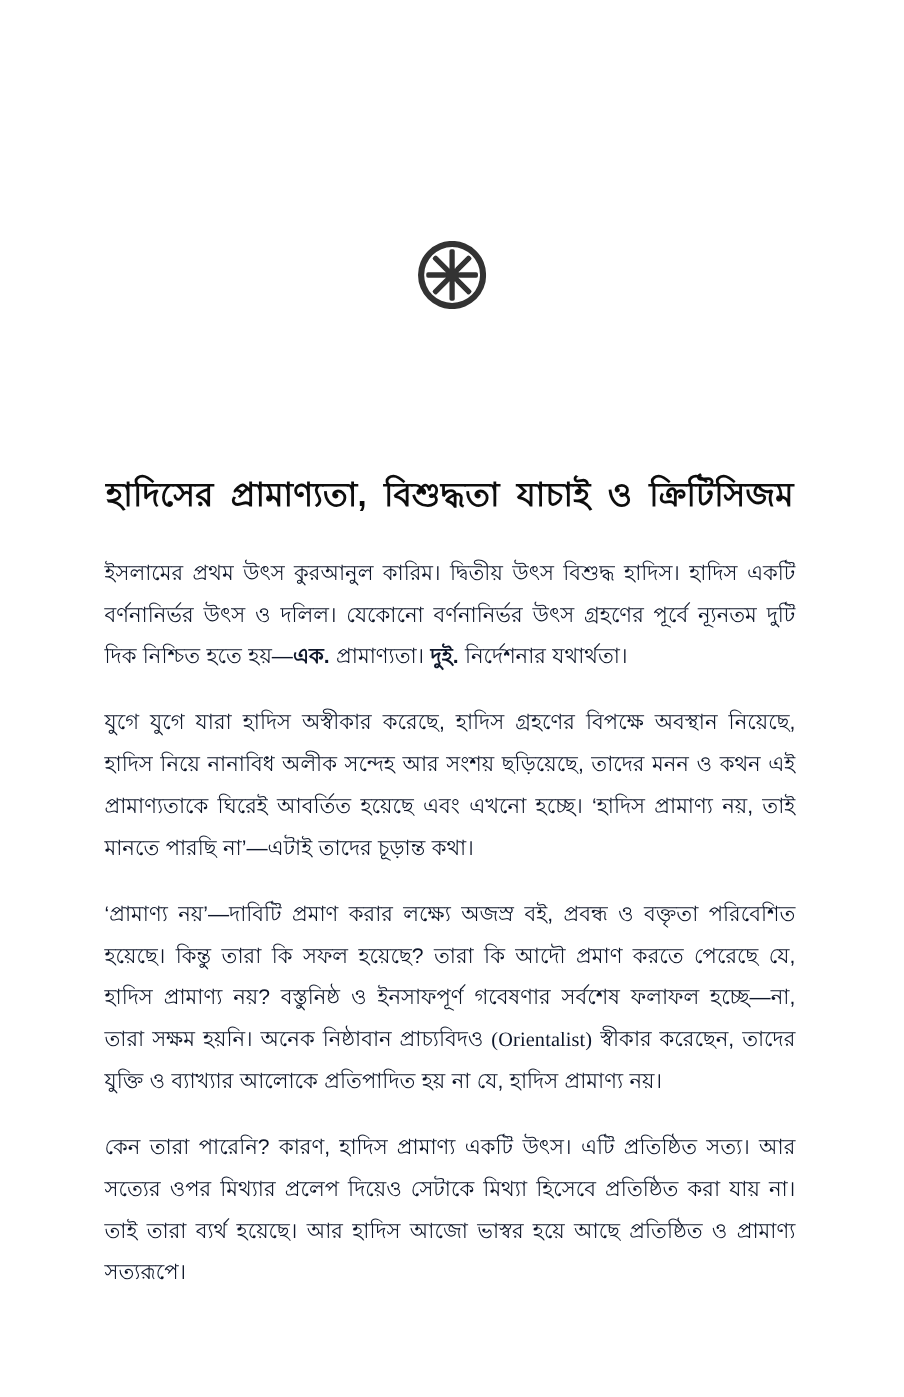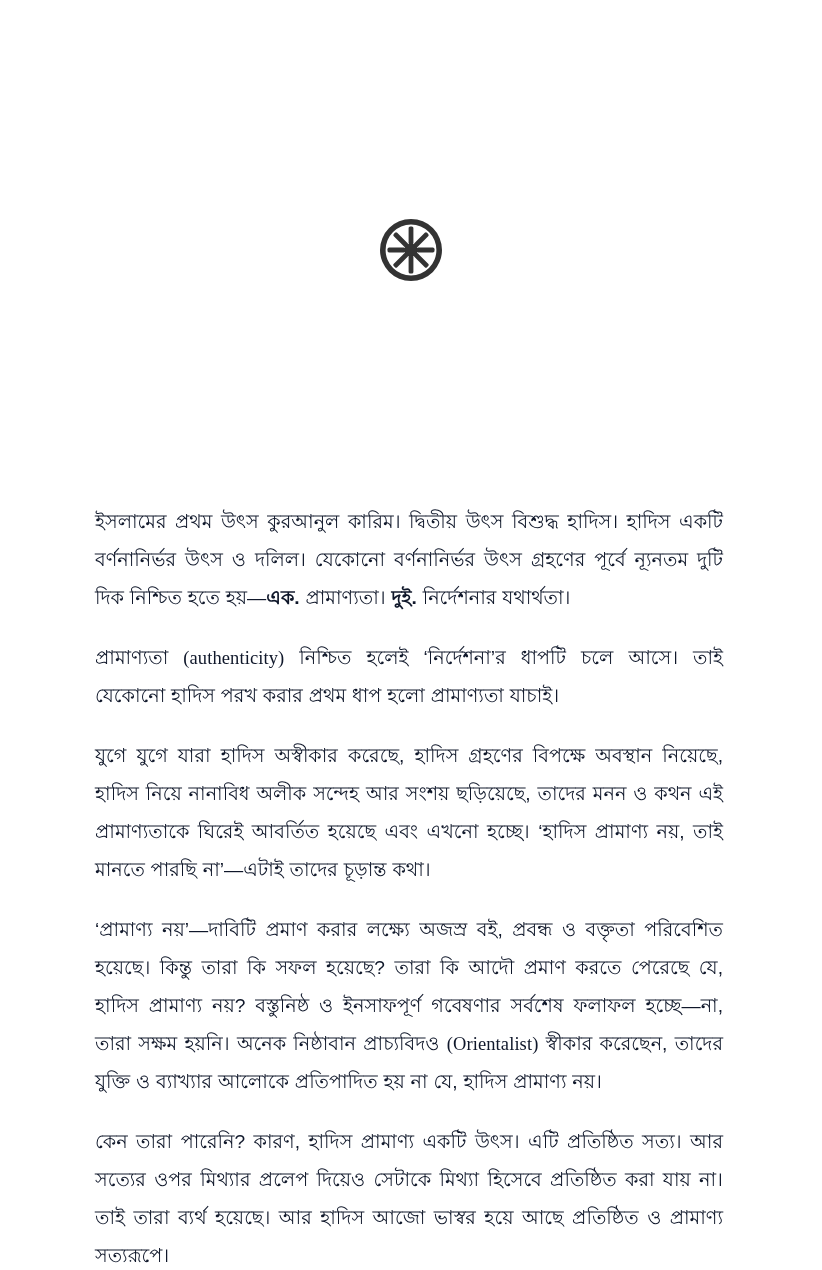--- a/index.html
+++ b/index.html
@@ -103,30 +103,28 @@
           <rect x="36.5" y="28.6" width="18" height="4.8" rx="1.6"></rect>
           <rect x="28.6" y="7.5" width="4.8" height="18" rx="1.6" transform="rotate(45 31 31)"></rect>
           <rect x="28.6" y="36.5" width="4.8" height="18" rx="1.6" transform="rotate(45 31 31)"></rect>
           <rect x="7.5" y="28.6" width="18" height="4.8" rx="1.6" transform="rotate(45 31 31)"></rect>
           <rect x="36.5" y="28.6" width="18" height="4.8" rx="1.6" transform="rotate(45 31 31)"></rect>
         </g>
       </g>
     </svg>
   </div>
 
+  <h1 class="chapter-title">হাদিসের প্রামাণ্যতা, বিশুদ্ধতা যাচাই ও ক্রিটিসিজম</h1>
 
   <div class="body-block">
 
     <p class="para">
       <span>ইসলামের প্রথম উৎস কুরআনুল কারিম। দ্বিতীয় উৎস বিশুদ্ধ হাদিস। হাদিস একটি বর্ণনানির্ভর উৎস ও দলিল। যেকোনো বর্ণনানির্ভর উৎস গ্রহণের পূর্বে ন্যূনতম দুটি দিক নিশ্চিত হতে হয়—</span><span class="b">এক.</span><span> প্রামাণ্যতা। </span><span class="b">দুই.</span><span> নির্দেশনার যথার্থতা।</span>
     </p>
 
-    <p class="para">
-      <span>প্রামাণ্যতা </span><span class="en">(authenticity)</span><span> নিশ্চিত হলেই ‘নির্দেশনা’র ধাপটি চলে আসে। তাই যেকোনো হাদিস পরখ করার প্রথম ধাপ হলো প্রামাণ্যতা যাচাই।</span>
-    </p>
 
     <p class="para">
       <span>যুগে যুগে যারা হাদিস অস্বীকার করেছে, হাদিস গ্রহণের বিপক্ষে অবস্থান নিয়েছে, হাদিস নিয়ে নানাবিধ অলীক সন্দেহ আর সংশয় ছড়িয়েছে, তাদের মনন ও কথন এই প্রামাণ্যতাকে ঘিরেই আবর্তিত হয়েছে এবং এখনো হচ্ছে। ‘হাদিস প্রামাণ্য নয়, তাই মানতে পারছি না’—এটাই তাদের চূড়ান্ত কথা।</span>
     </p>
 
     <p class="para">
       <span>‘প্রামাণ্য নয়’—দাবিটি প্রমাণ করার লক্ষ্যে অজস্র বই, প্রবন্ধ ও বক্তৃতা পরিবেশিত হয়েছে। কিন্তু তারা কি সফল হয়েছে? তারা কি আদৌ প্রমাণ করতে পেরেছে যে, হাদিস প্রামাণ্য নয়? বস্তুনিষ্ঠ ও ইনসাফপূর্ণ গবেষণার সর্বশেষ ফলাফল হচ্ছে—না, তারা সক্ষম হয়নি। অনেক নিষ্ঠাবান প্রাচ্যবিদও </span><span class="en">(Orientalist)</span><span> স্বীকার করেছেন, তাদের যুক্তি ও ব্যাখ্যার আলোকে প্রতিপাদিত হয় না যে, হাদিস প্রামাণ্য নয়।</span>
     </p>
 
     <p class="para">

